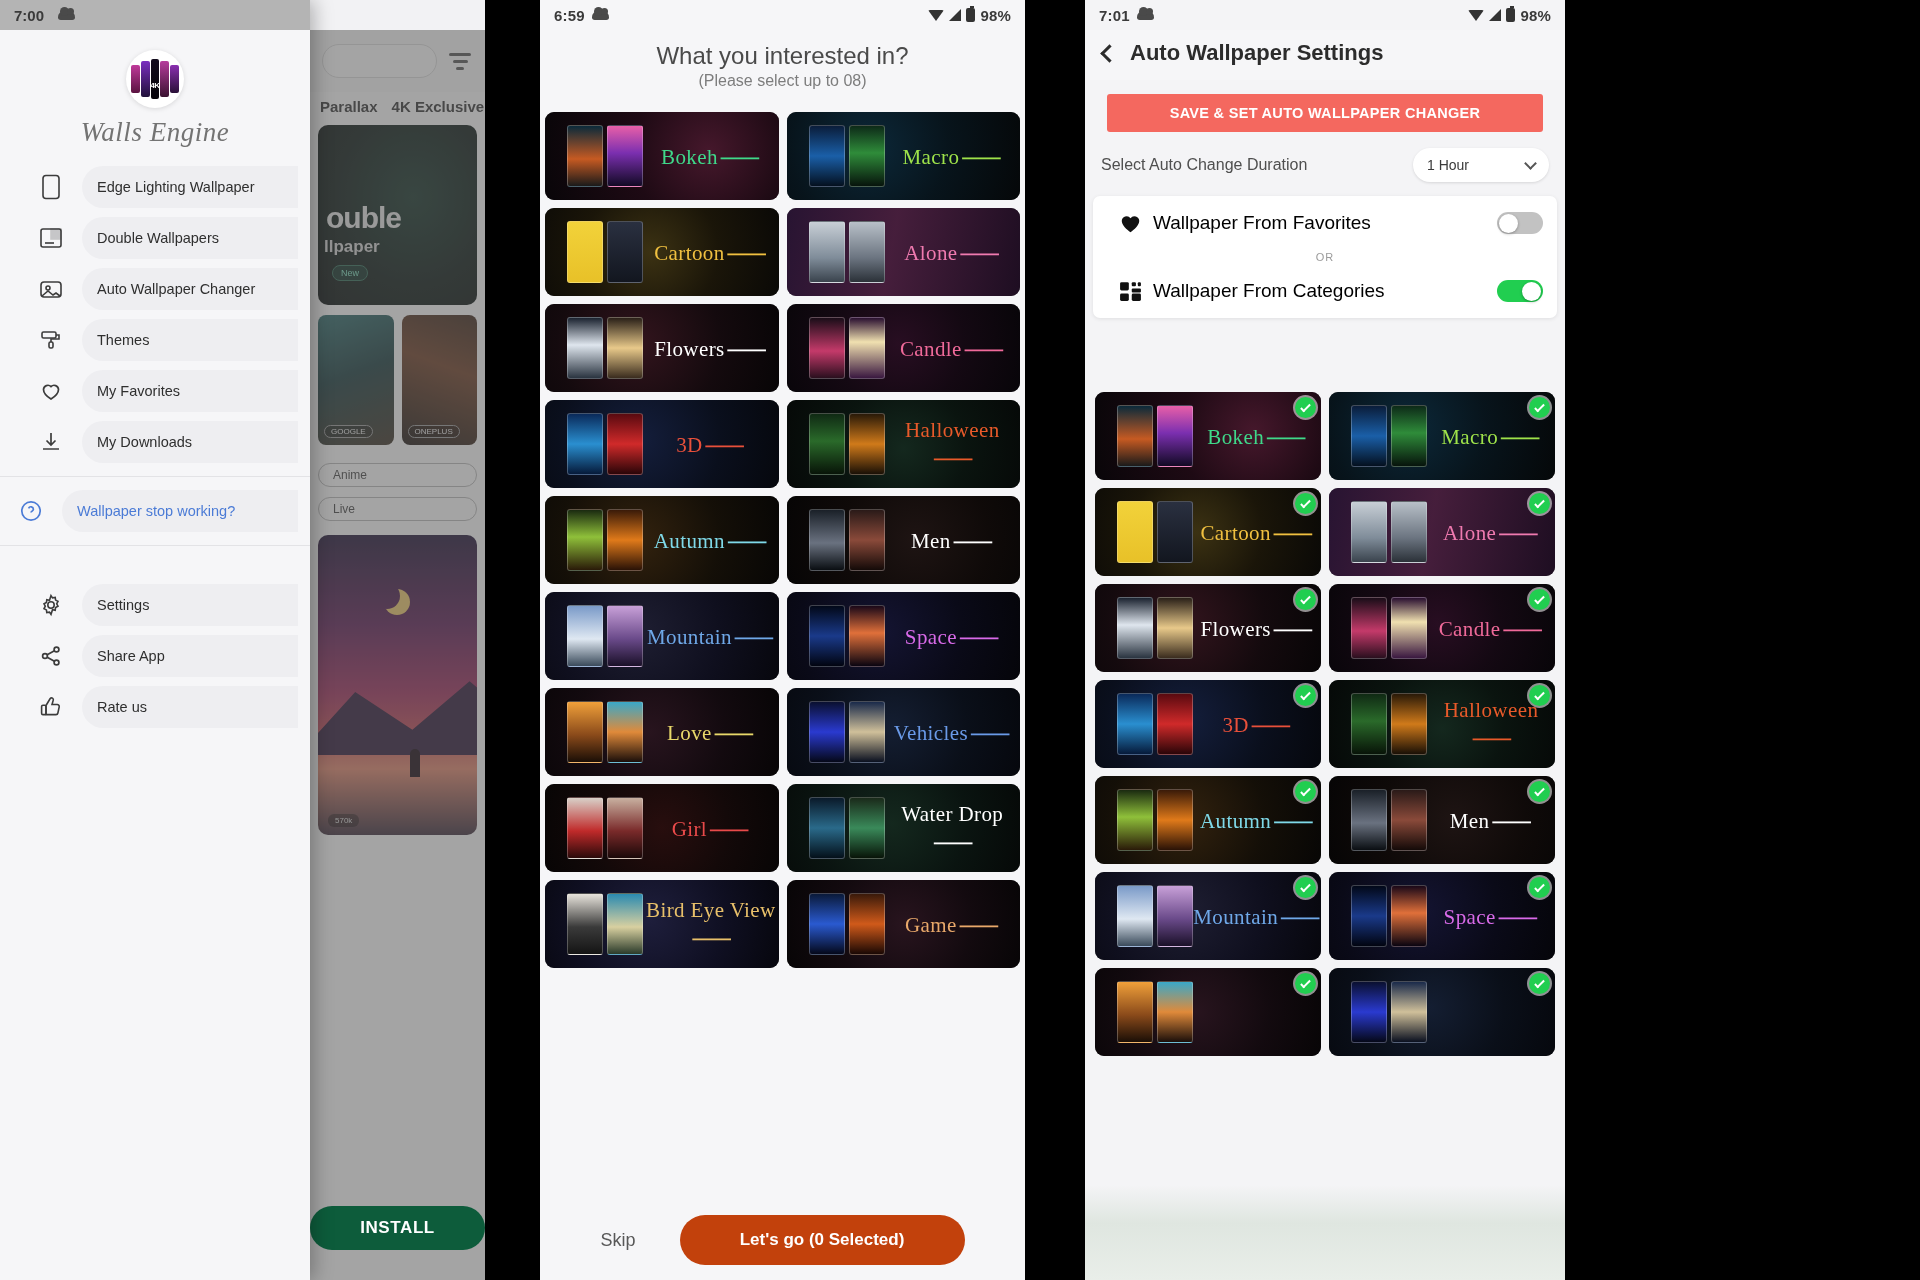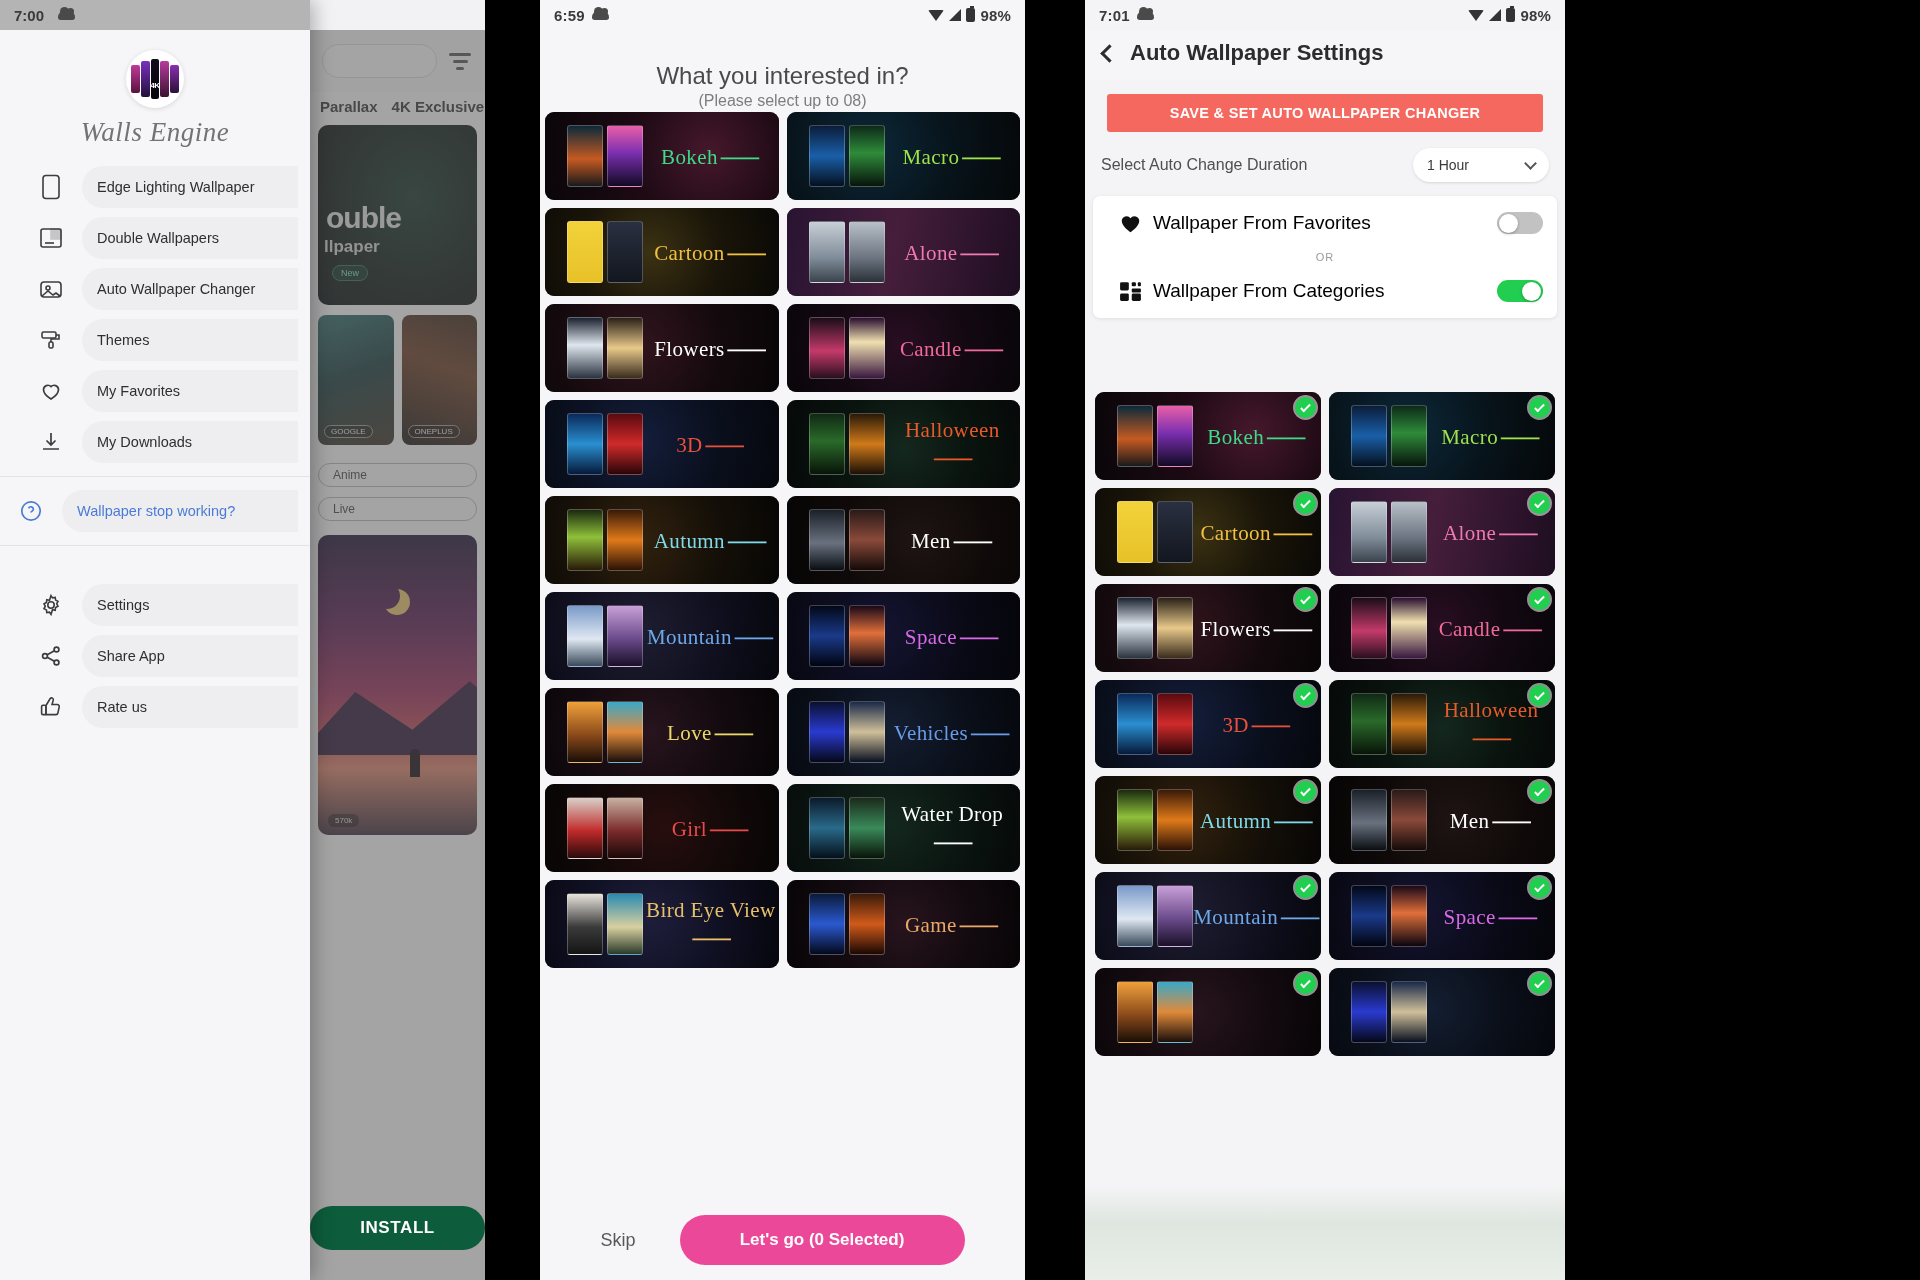--- a/index.html
+++ b/index.html
@@ -105,37 +105,37 @@
     display:flex; align-items:center; padding-left:15px; }
   .nav-lbl { font-size:14.5px; color:#2f2f2f; font-weight:500; white-space:nowrap;}
   .nav-item.link .nav-lbl { color:#4b7bd6; }
   .nav-item.link .nav-ico { color:#4b7bd6; }
   .nav-div { height:1px; background:#e3e3e6; margin:10px 0; }
   .nav-gap { height:14px; }
 
   
   #panel2 { background:#f6f6f8; }
   .p2-head { text-align:center; padding:12px 0 10px; }
-  .p2-title { font-size:24px; color:#4a4a4a; font-weight:500;margin-top:20px; }
+  .p2-title { font-size:24px; color:#4a4a4a; font-weight:500; }
   .p2-sub { font-size:16px; color:#7d7d7d; margin-top:2px; }
   .cat-scroll { position:absolute; top:112px; left:0; right:0; bottom:80px; overflow:hidden;
     padding:0 5px; }
   .cat-grid { display:grid; grid-template-columns:1fr 1fr; gap:8px 8px; }
   .tile { height:88px; border-radius:9px; position:relative; overflow:hidden; background:#0a0a0a;
     display:flex; align-items:center; }
   .tile-bg { position:absolute; inset:0; opacity:.62; }
   .thumbs { position:relative; z-index:2; display:flex; gap:4px; margin-left:22px; }
   .th { width:36px; height:62px; border-radius:3px; border:1px solid rgba(255,255,255,.25); overflow:hidden;}
   .tile-name { position:relative; z-index:2; flex:1; text-align:center; font-family:"Liberation Serif", serif;
     font-size:21px; letter-spacing:.4px; }
   .swash { display:inline-block; margin-left:2px; font-family:"Liberation Serif", serif; }
   .p2-foot { position:absolute; left:0; right:0; bottom:0; height:80px; background:#f6f6f8;
     display:flex; align-items:center; justify-content:center; gap:44px; }
   .skip-btn { font-size:18px; color:#585858; }
-  .go-btn { background:#ec4899; color:#fff; font-size:17px; font-weight:bold;
+  .go-btn { background:#c2410c; color:#fff; font-size:17px; font-weight:bold;
     padding:15px 36px; border-radius:26px; min-width:285px; text-align:center; }
 
   
   #panel3 { background:#f4f4f6; }
   .p3-appbar { display:flex; align-items:center; gap:14px; padding:10px 14px 14px; background:#f6f6f8;}
   .back-chev { width:13px; height:13px; border-left:3px solid #2c2c2c; border-bottom:3px solid #2c2c2c;
     transform: rotate(45deg); margin-left:4px; }
   .p3-title { font-size:22px; font-weight:bold; color:#2c2c2c; }
   .save-btn { margin:14px 22px 0; height:38px; background:#f4685f; border-radius:3px; color:#fff;
     font-size:14.5px; font-weight:bold; letter-spacing:.3px; display:flex; align-items:center;

